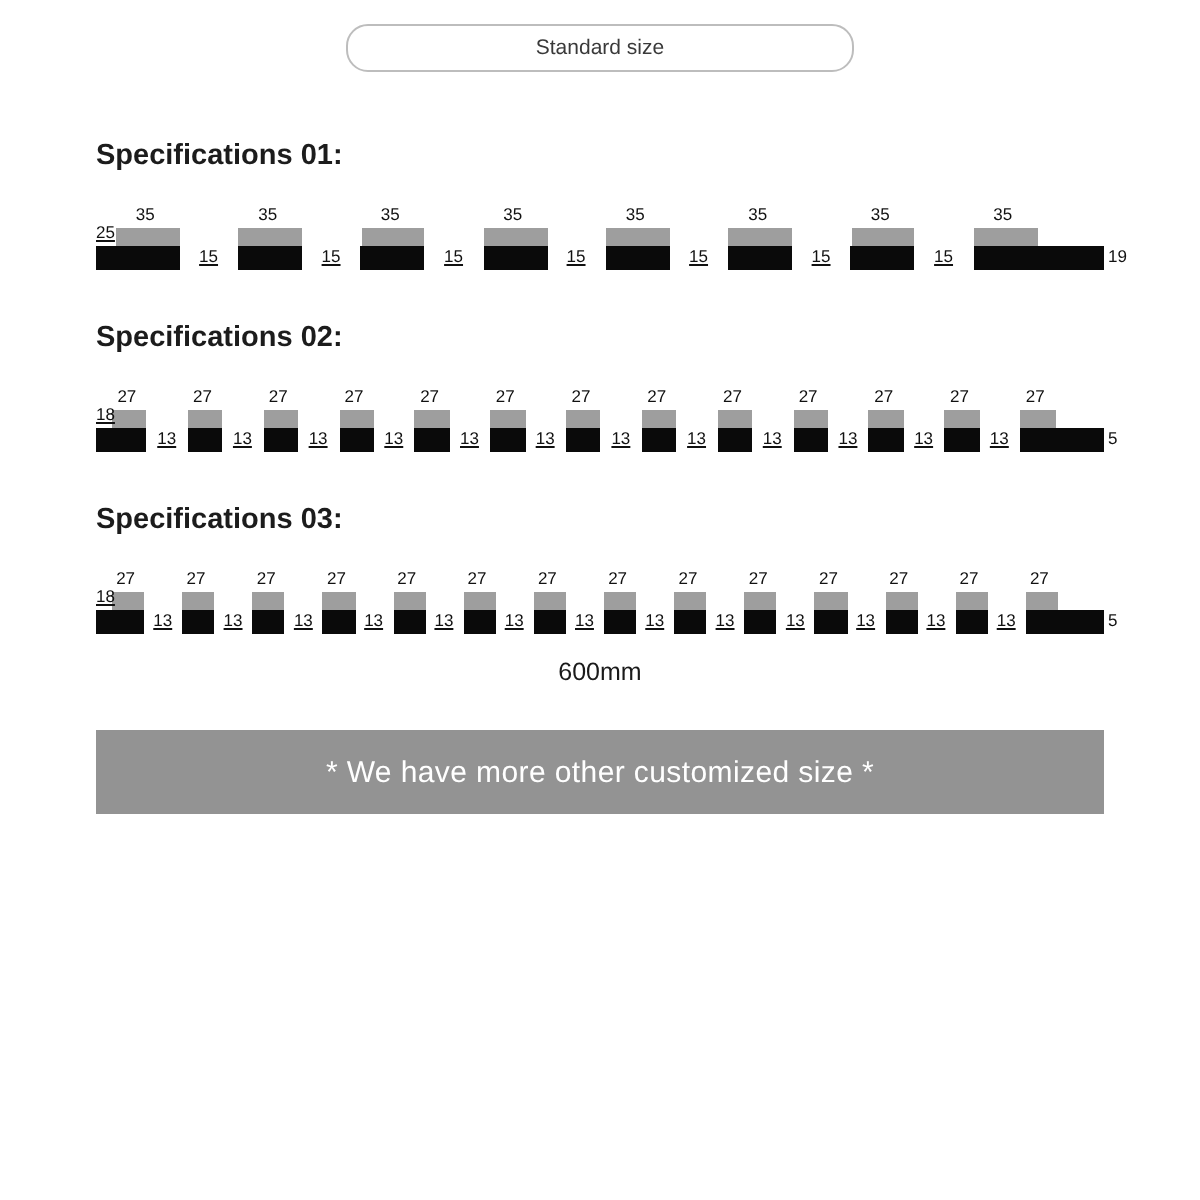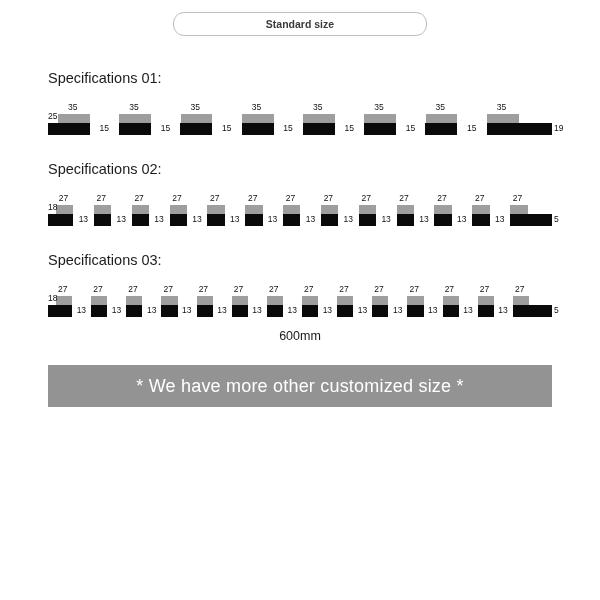--- a/index.html
+++ b/index.html
@@ -26,41 +26,40 @@
     font-weight: bold;
     letter-spacing: 0.5px;
     color: #262626;
     padding-top: 22px;
     margin: 0;
   }
   .pill-wrap {
     display: flex;
     justify-content: center;
     margin-top: 12px;
-    font-weight: bold;
   }
   .pill {
     width: 252px;
     height: 22px;
     border: 1px solid #bdbdbd;
     border-radius: 11px;
     background: #ffffff;
     display: flex;
     align-items: center;
     justify-content: center;
     font-size: 10.5px;
     color: #3a3a3a;
   }
   .spec-block {
     padding-left: 48px;
     padding-right: 48px;
   }
   .spec-heading {
     font-size: 14.5px;
-    font-weight: normal;
+    font-weight: bold;
     color: #1c1c1c;
     margin: 0;
   }
   .ruler-area {
     position: relative;
     margin-left: 0px;
   }
   .seg-row {
     position: relative;
     height: 9px;
@@ -89,36 +88,37 @@
     font-size: 8.5px;
     color: #111111;
     line-height: 1;
     white-space: nowrap;
   }
   .num-top {
     top: -11px;
   }
   .num-in {
     top: 1px;
+    text-decoration: underline;
   }
   .length-label {
     text-align: center;
     font-size: 12.5px;
     color: #1a1a1a;
     margin-top: 12px;
   }
   .footer-bar {
     margin: 0 48px;
     height: 42px;
     background: #939393;
     display: flex;
     align-items: center;
     justify-content: center;
     color: #ffffff;
-    font-size: 18px;
+    font-size: 15px;
     letter-spacing: 0.2px;
   }
 </style>
 </head>
 <body>
 
 <div class="page">
 
 
   <div class="pill-wrap">

